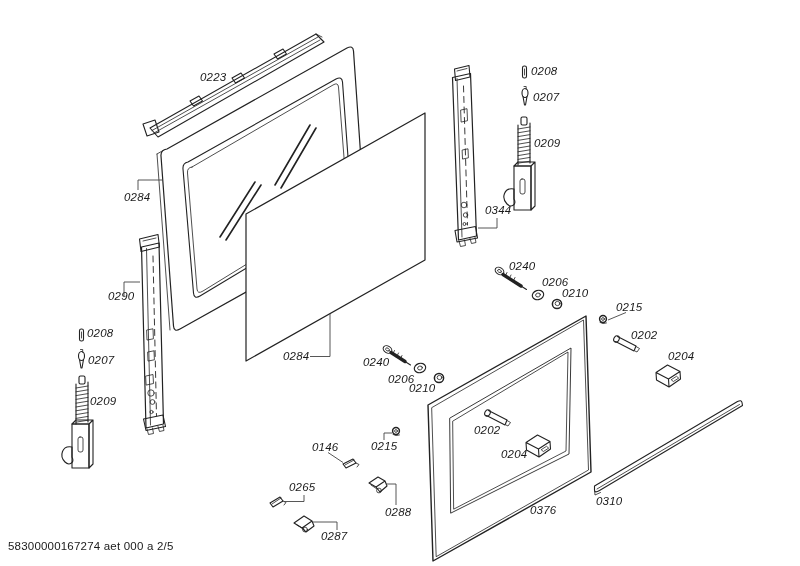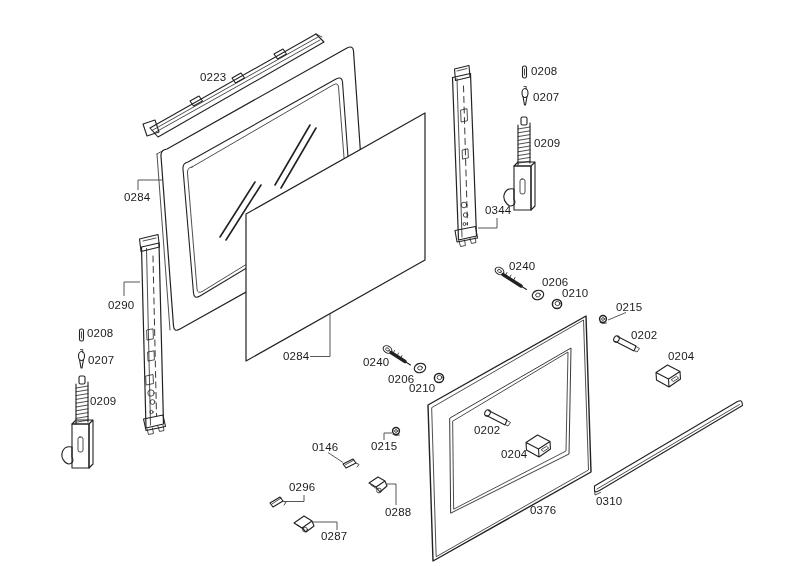--- a/index.html
+++ b/index.html
@@ -10,20 +10,21 @@
     font-family:"Liberation Sans", sans-serif;
     overflow:hidden;
   }
   .callout{
     position:absolute;
     font-size:11.5px;
     line-height:12px;
     color:#1a1a1a;
     letter-spacing:.2px;
     white-space:nowrap;
+    font-style:italic;
   }
   .footer{
     position:absolute;
     left:8px;top:540px;
     font-size:11.5px;
     color:#1a1a1a;
     letter-spacing:.2px;
   }
   svg{position:absolute;left:0;top:0;}
   .ln{stroke:#222;fill:none;stroke-width:1.1;stroke-linejoin:round;stroke-linecap:round;}
@@ -227,21 +228,21 @@
       <path class="leader" d="M328,452.5 L343,462.5"></path>
       <path class="leader" d="M384,440 V433 H392"></path>
       <path class="leader" d="M284,501.5 H304 V495"></path>
       <path class="leader" d="M386,484 H396 V505"></path>
       <path class="leader" d="M313,522 H337 V530"></path>
     </g>
   </svg>
 
   <span class="callout" style="left:200px;top:71px">0223</span>
   <span class="callout" style="left:124px;top:191px">0284</span>
-  <span class="callout" style="left:108px;top:299px">0290</span>
+  <span class="callout" style="left:108px;top:290px">0290</span>
   <span class="callout" style="left:485px;top:204px">0344</span>
   <span class="callout" style="left:283px;top:350px">0284</span>
 
   <span class="callout" style="left:87px;top:327px">0208</span>
   <span class="callout" style="left:88px;top:354px">0207</span>
   <span class="callout" style="left:90px;top:395px">0209</span>
 
   <span class="callout" style="left:531px;top:65px">0208</span>
   <span class="callout" style="left:533px;top:91px">0207</span>
   <span class="callout" style="left:534px;top:137px">0209</span>
@@ -258,17 +259,18 @@
   <span class="callout" style="left:631px;top:329px">0202</span>
   <span class="callout" style="left:668px;top:350px">0204</span>
 
   <span class="callout" style="left:474px;top:424px">0202</span>
   <span class="callout" style="left:501px;top:448px">0204</span>
   <span class="callout" style="left:530px;top:504px">0376</span>
   <span class="callout" style="left:596px;top:495px">0310</span>
 
   <span class="callout" style="left:312px;top:441px">0146</span>
   <span class="callout" style="left:371px;top:440px">0215</span>
-  <span class="callout" style="left:289px;top:481px">0296</span>
+  <span class="callout" style="left:289px;top:481px">0265</span>
   <span class="callout" style="left:385px;top:506px">0288</span>
   <span class="callout" style="left:321px;top:530px">0287</span>
 
+  <span class="footer">58300000167274 aet 000 a 2/5</span>
 </div>
 
 </body></html>

